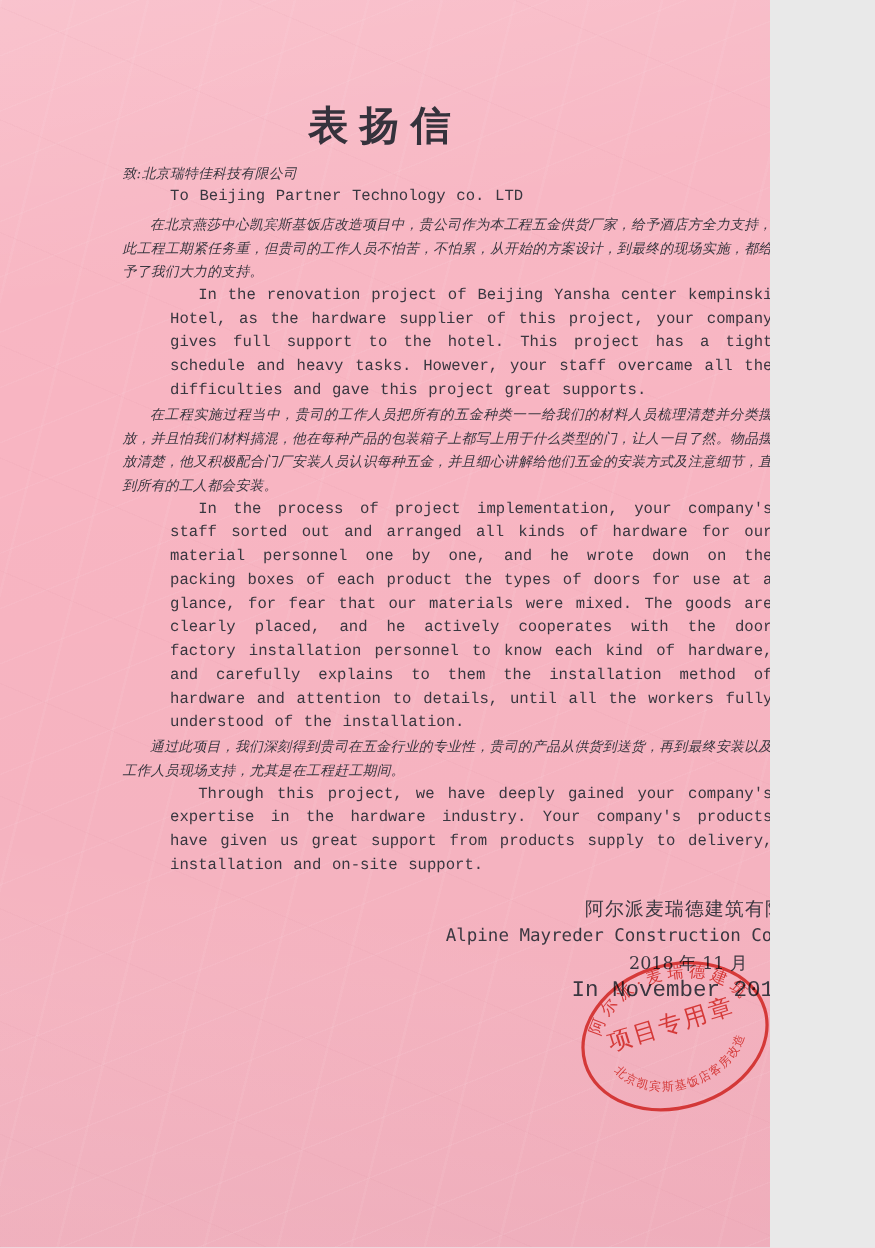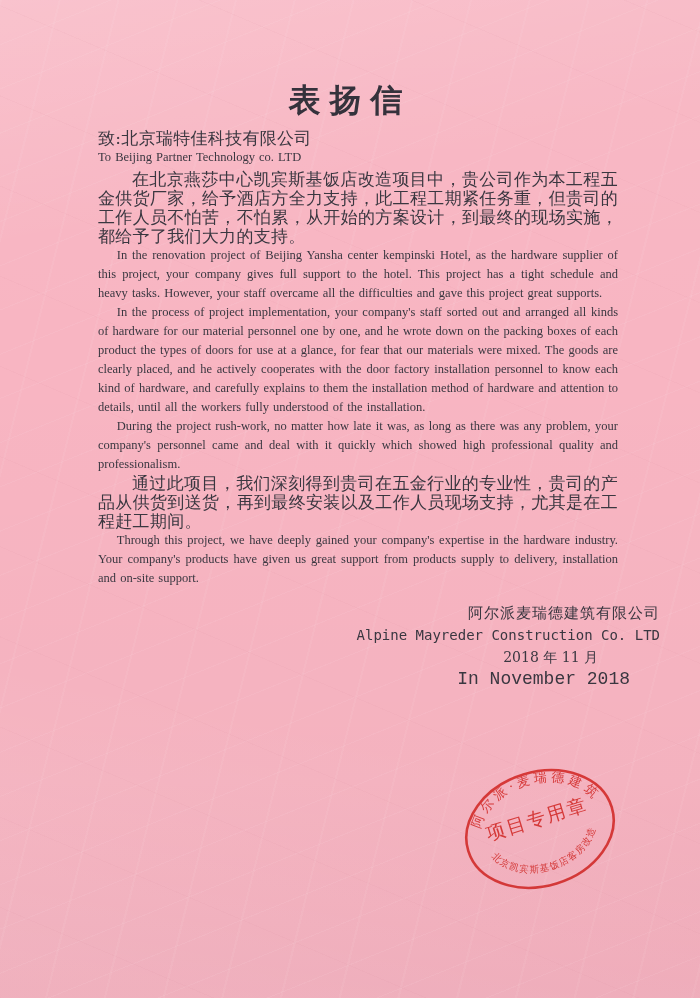--- a/index.html
+++ b/index.html
@@ -1,17 +1,17 @@
 <!DOCTYPE html>
 <html><head>
 <meta charset="utf-8">
 <style>
   html,body{margin:0;padding:0;background:#e9e9e9;}
   .paper{
-    position:relative;width:700px;height:998px;overflow:hidden;
+    position:relative;width:616px;height:998px;overflow:hidden;
     background:
       linear-gradient(168deg, rgba(255,255,255,0.14) 0%, rgba(255,255,255,0) 22%),
       linear-gradient(12deg, rgba(255,255,255,0.10) 4%, rgba(255,255,255,0) 30%),
       linear-gradient(180deg, rgba(255,255,255,0.06) 0%, rgba(0,0,0,0) 35%, rgba(0,0,0,0.015) 78%, rgba(186,98,122,0.16) 99%),
       #f8b5c2;
     color:#3a3740;
     font-family:"DejaVu Serif","Liberation Serif",serif;
   }
   
   .paper::before{
@@ -20,24 +20,24 @@
       repeating-linear-gradient(104deg, rgba(255,255,255,0.05) 0 2px, rgba(255,255,255,0) 2px 57px),
       repeating-linear-gradient(23deg, rgba(203,120,140,0.05) 0 1px, rgba(255,255,255,0) 1px 83px),
       repeating-linear-gradient(158deg, rgba(255,255,255,0.06) 0 1px, rgba(255,255,255,0) 1px 41px);
   }
   .title{
     position:absolute;top:79px;left:0;width:100%;text-align:center;
     font-size:32px;font-weight:700;letter-spacing:9px;color:#35323c;
   }
   .content{position:absolute;left:98px;top:129px;width:520px;}
   p{margin:0;}
-  .zh{font-size:17px;line-height:19px;letter-spacing:0.3px;text-align:justify;}
+  .zh{font-size:11px;line-height:19px;letter-spacing:0.3px;text-align:justify;font-style:italic;}
   .en{
-    font-family:Liberation Serif, serif;
-    font-size:12.5px;line-height:19px;text-align:justify;word-spacing:1px;
+    font-family:Liberation Mono, monospace;
+    font-size:12.5px;line-height:19px;text-align:justify;word-spacing:1px;margin-left:38px;
   }
   .gap{margin-top:3px;}
   .indent-zh{text-indent:2em;}
   .indent-en{text-indent:3ch;}
   .signature{margin-top:14px;text-align:right;}
   .sig-zh{font-size:15px;line-height:22px;margin-right:-42px;letter-spacing:1px;}
   .sig-en{font-family:"DejaVu Sans Mono","Liberation Mono",monospace;font-size:14px;line-height:22px;margin-right:-42px;}
   .sig-date-zh{font-size:14px;line-height:22px;margin-right:20px;}
   .sig-date-en{font-family:Liberation Mono, monospace;font-size:18px;line-height:22px;margin-right:-12px;}
   .stamp{
@@ -51,22 +51,22 @@
 <div class="paper">
 
   <div class="title">表扬信</div>
 
   <div class="content">
     <p class="zh">致:北京瑞特佳科技有限公司</p>
     <p class="en">To Beijing Partner Technology co. LTD</p>
 
     <p class="zh indent-zh gap">在北京燕莎中心凯宾斯基饭店改造项目中，贵公司作为本工程五金供货厂家，给予酒店方全力支持，此工程工期紧任务重，但贵司的工作人员不怕苦，不怕累，从开始的方案设计，到最终的现场实施，都给予了我们大力的支持。</p>
     <p class="en indent-en">In the renovation project of Beijing Yansha center kempinski Hotel, as the hardware supplier of this project, your company gives full support to the hotel. This project has a tight schedule and heavy tasks. However, your staff overcame all the difficulties and gave this project great supports.</p>
+    <p class="zh indent-zh">在工程实施过程当中，贵司的工作人员把所有的五金种类一一给我们的材料人员梳理清楚并分类摆放，并且怕我们材料搞混，他在每种产品的包装箱子上都写上用于什么类型的门，让人一目了然。物品摆放清楚，他又积极配合门厂安装人员认识每种五金，并且细心讲解给他们五金的安装方式及注意细节，直到所有的工人都会安装。</p>
     <p class="en indent-en">In the process of project implementation, your company's staff sorted out and arranged all kinds of hardware for our material personnel one by one, and he wrote down on the packing boxes of each product the types of doors for use at a glance, for fear that our materials were mixed. The goods are clearly placed, and he actively cooperates with the door factory installation personnel to know each kind of hardware, and carefully explains to them the installation method of hardware and attention to details, until all the workers fully understood of the installation.</p>
-    <p class="en indent-en">During the project rush-work, no matter how late it was, as long as there was any problem, your company's personnel came and deal with it quickly which showed high professional quality and professionalism.</p>
     <p class="zh indent-zh">通过此项目，我们深刻得到贵司在五金行业的专业性，贵司的产品从供货到送货，再到最终安装以及工作人员现场支持，尤其是在工程赶工期间。</p>
     <p class="en indent-en">Through this project, we have deeply gained your company's expertise in the hardware industry. Your company's products have given us great support from products supply to delivery, installation and on-site support.</p>
 
 
     <div class="signature">
       <p class="sig-zh">阿尔派麦瑞德建筑有限公司</p>
       <p class="sig-en">Alpine Mayreder Construction Co. LTD</p>
       <p class="sig-date-zh">2018 年 11 月</p>
       <p class="sig-date-en">In November 2018</p>
     </div>

